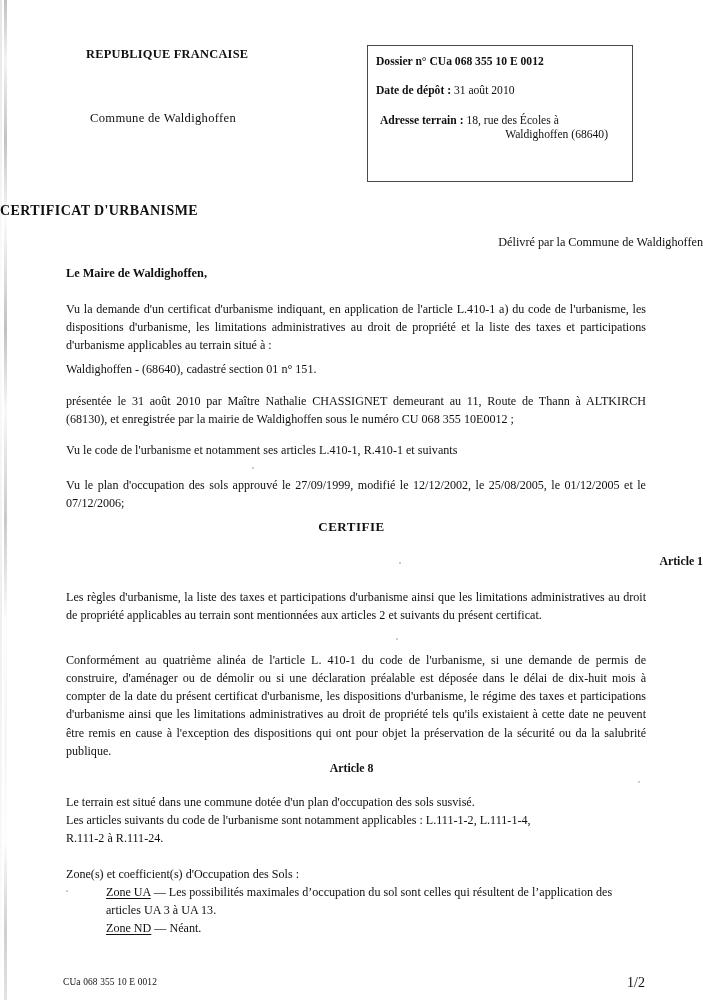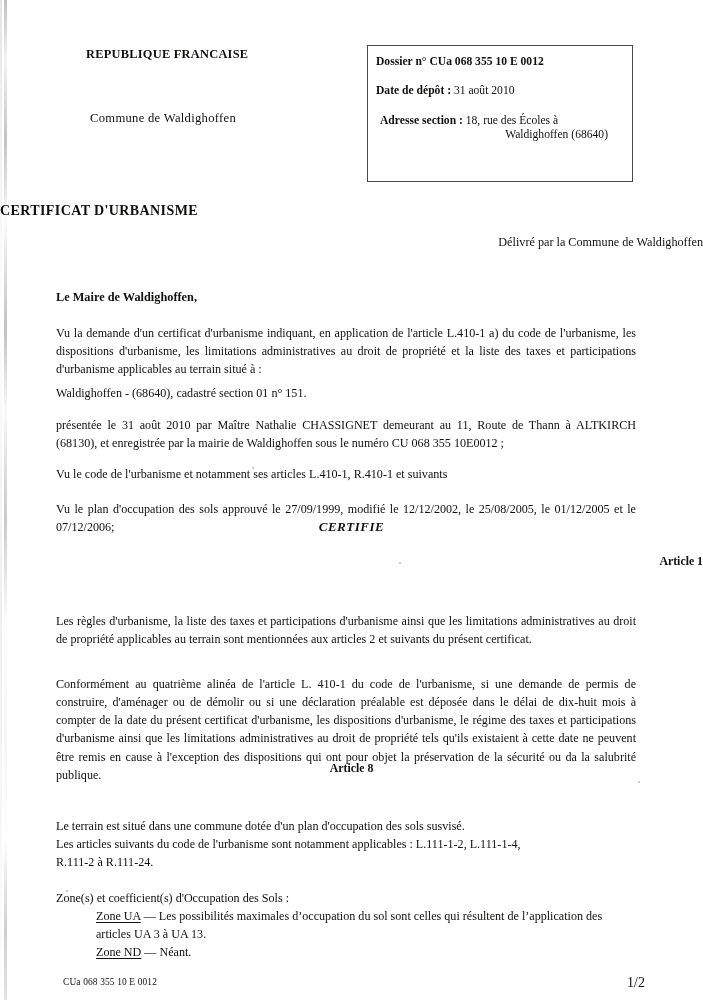--- a/index.html
+++ b/index.html
@@ -122,21 +122,20 @@
     font-size: 12.2px;
   }
   .title-certifie {
     position: absolute;
     left: 0; right: 0;
     top: 519px;
     text-align: center;
     font-weight: bold;
     font-size: 13px;
     letter-spacing: 0.5px;
-    font-style: italic;
   }
   .title-article1 {
     position: absolute;
     left: 0; right: 0;
     top: 554px;
     text-align: right;
     font-weight: bold;
     font-size: 11.8px;
     margin-left: 8px;
   }
@@ -145,23 +144,22 @@
     left: 0; right: 0;
     top: 761px;
     text-align: center;
     font-weight: bold;
     font-size: 11.8px;
   }
 
   
   .body-col {
     position: absolute;
-    left: 56px;
+    left: 66px;
     width: 580px;
-    margin-top: 24px;
   }
   .p {
     font-size: 12.1px;
     line-height: 1.50;
     text-align: justify;
     text-justify: inter-word;
   }
   .p.left { text-align: left; }
   .lead { font-weight: bold; font-size: 12.3px; }
 
@@ -224,21 +222,21 @@
   <div class="hdr-commune">Commune de Waldighoffen</div>
 
   <div class="info-box">
     <div class="info-line">
       <b>Dossier n° </b><b>CUa 068 355 10 E 0012</b>
     </div>
     <div class="info-line">
       <b>Date de dépôt : </b><span>31 août 2010</span>
     </div>
     <div class="info-line addr">
-      <span class="addr-line1"><b>Adresse section : </b><span>18, rue des Écoles à</span></span>
+      <span class="addr-line1"><b>Adresse terrain : </b><span>18, rue des Écoles à</span></span>
       <span class="addr-line2">Waldighoffen (68640)</span>
     </div>
   </div>
 
   <div class="title-main">CERTIFICAT D'URBANISME</div>
   <div class="title-sub">Délivré par la Commune de Waldighoffen</div>
 
   <div class="body-col maire">
     <div class="p left lead">Le Maire de Waldighoffen,</div>
   </div>

